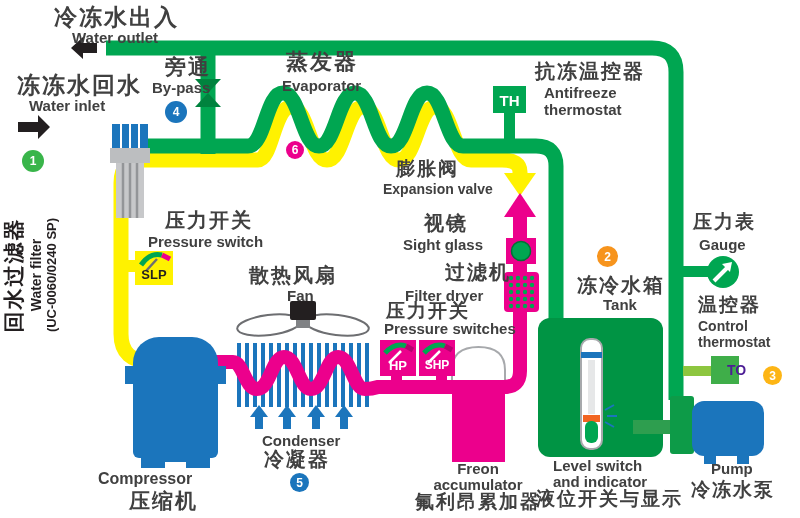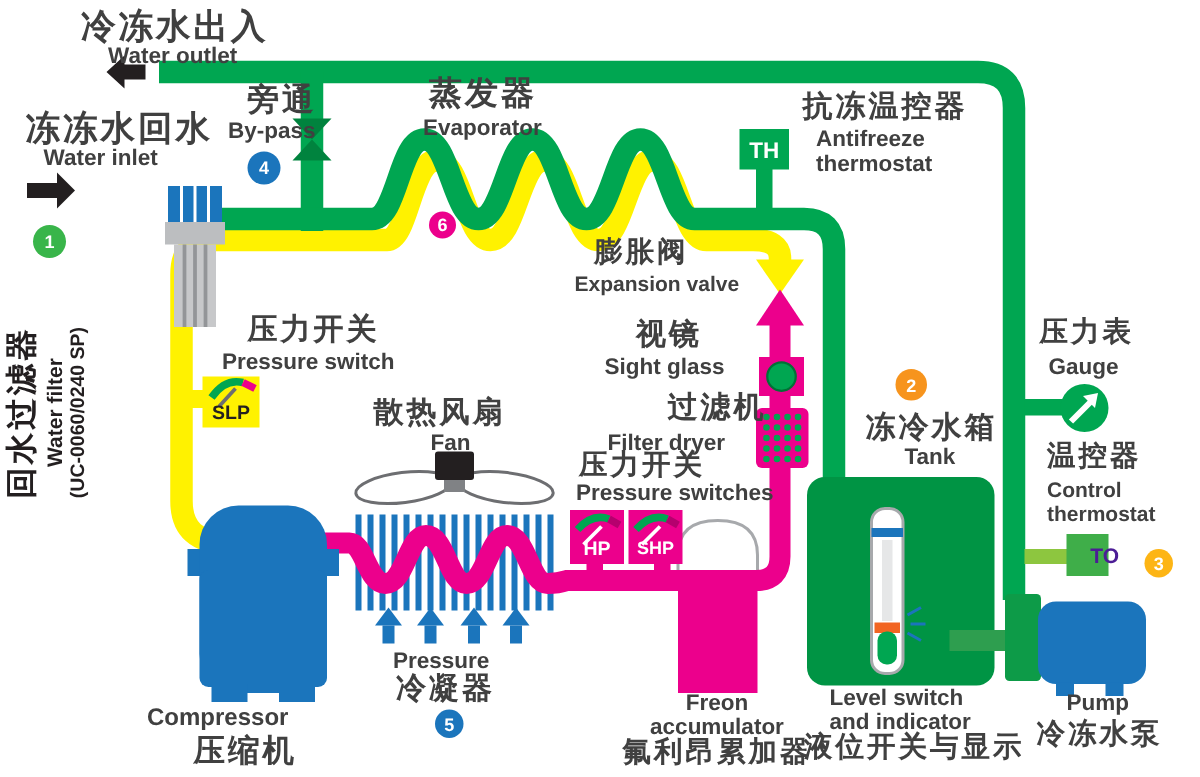--- a/index.html
+++ b/index.html
@@ -245,21 +245,21 @@
 <div class="lbl cn" style="left:693px;top:212px;font-size:19px;">压力表</div>
 <div class="lbl" style="left:699px;top:237px;font-size:15px;">Gauge</div>
 
 <div class="lbl cn" style="left:577px;top:274px;font-size:20px;">冻冷水箱</div>
 <div class="lbl" style="left:603px;top:297px;font-size:15px;">Tank</div>
 
 <div class="lbl cn" style="left:698px;top:295px;font-size:19px;">温控器</div>
 <div class="lbl" style="left:698px;top:319px;font-size:14px;">Control</div>
 <div class="lbl" style="left:698px;top:335px;font-size:14px;">thermostat</div>
 
-<div class="lbl" style="left:262px;top:433px;font-size:15px;">Pressure</div>
+<div class="lbl" style="left:262px;top:433px;font-size:15px;">Condenser</div>
 <div class="lbl cn" style="left:264px;top:448px;font-size:20px;">冷凝器</div>
 
 <div class="lbl" style="left:98px;top:470px;font-size:16px;">Compressor</div>
 <div class="lbl cn" style="left:129px;top:489px;font-size:21px;">压缩机</div>
 
 <div class="lbl ctr" style="left:428px;top:461px;width:100px;font-size:15px;">Freon</div>
 <div class="lbl ctr" style="left:428px;top:477px;width:100px;font-size:15px;">accumulator</div>
 <div class="lbl cn" style="left:415px;top:492px;font-size:19px;">氟利昂累加器</div>
 
 <div class="lbl" style="left:553px;top:458px;font-size:15px;">Level switch</div>

